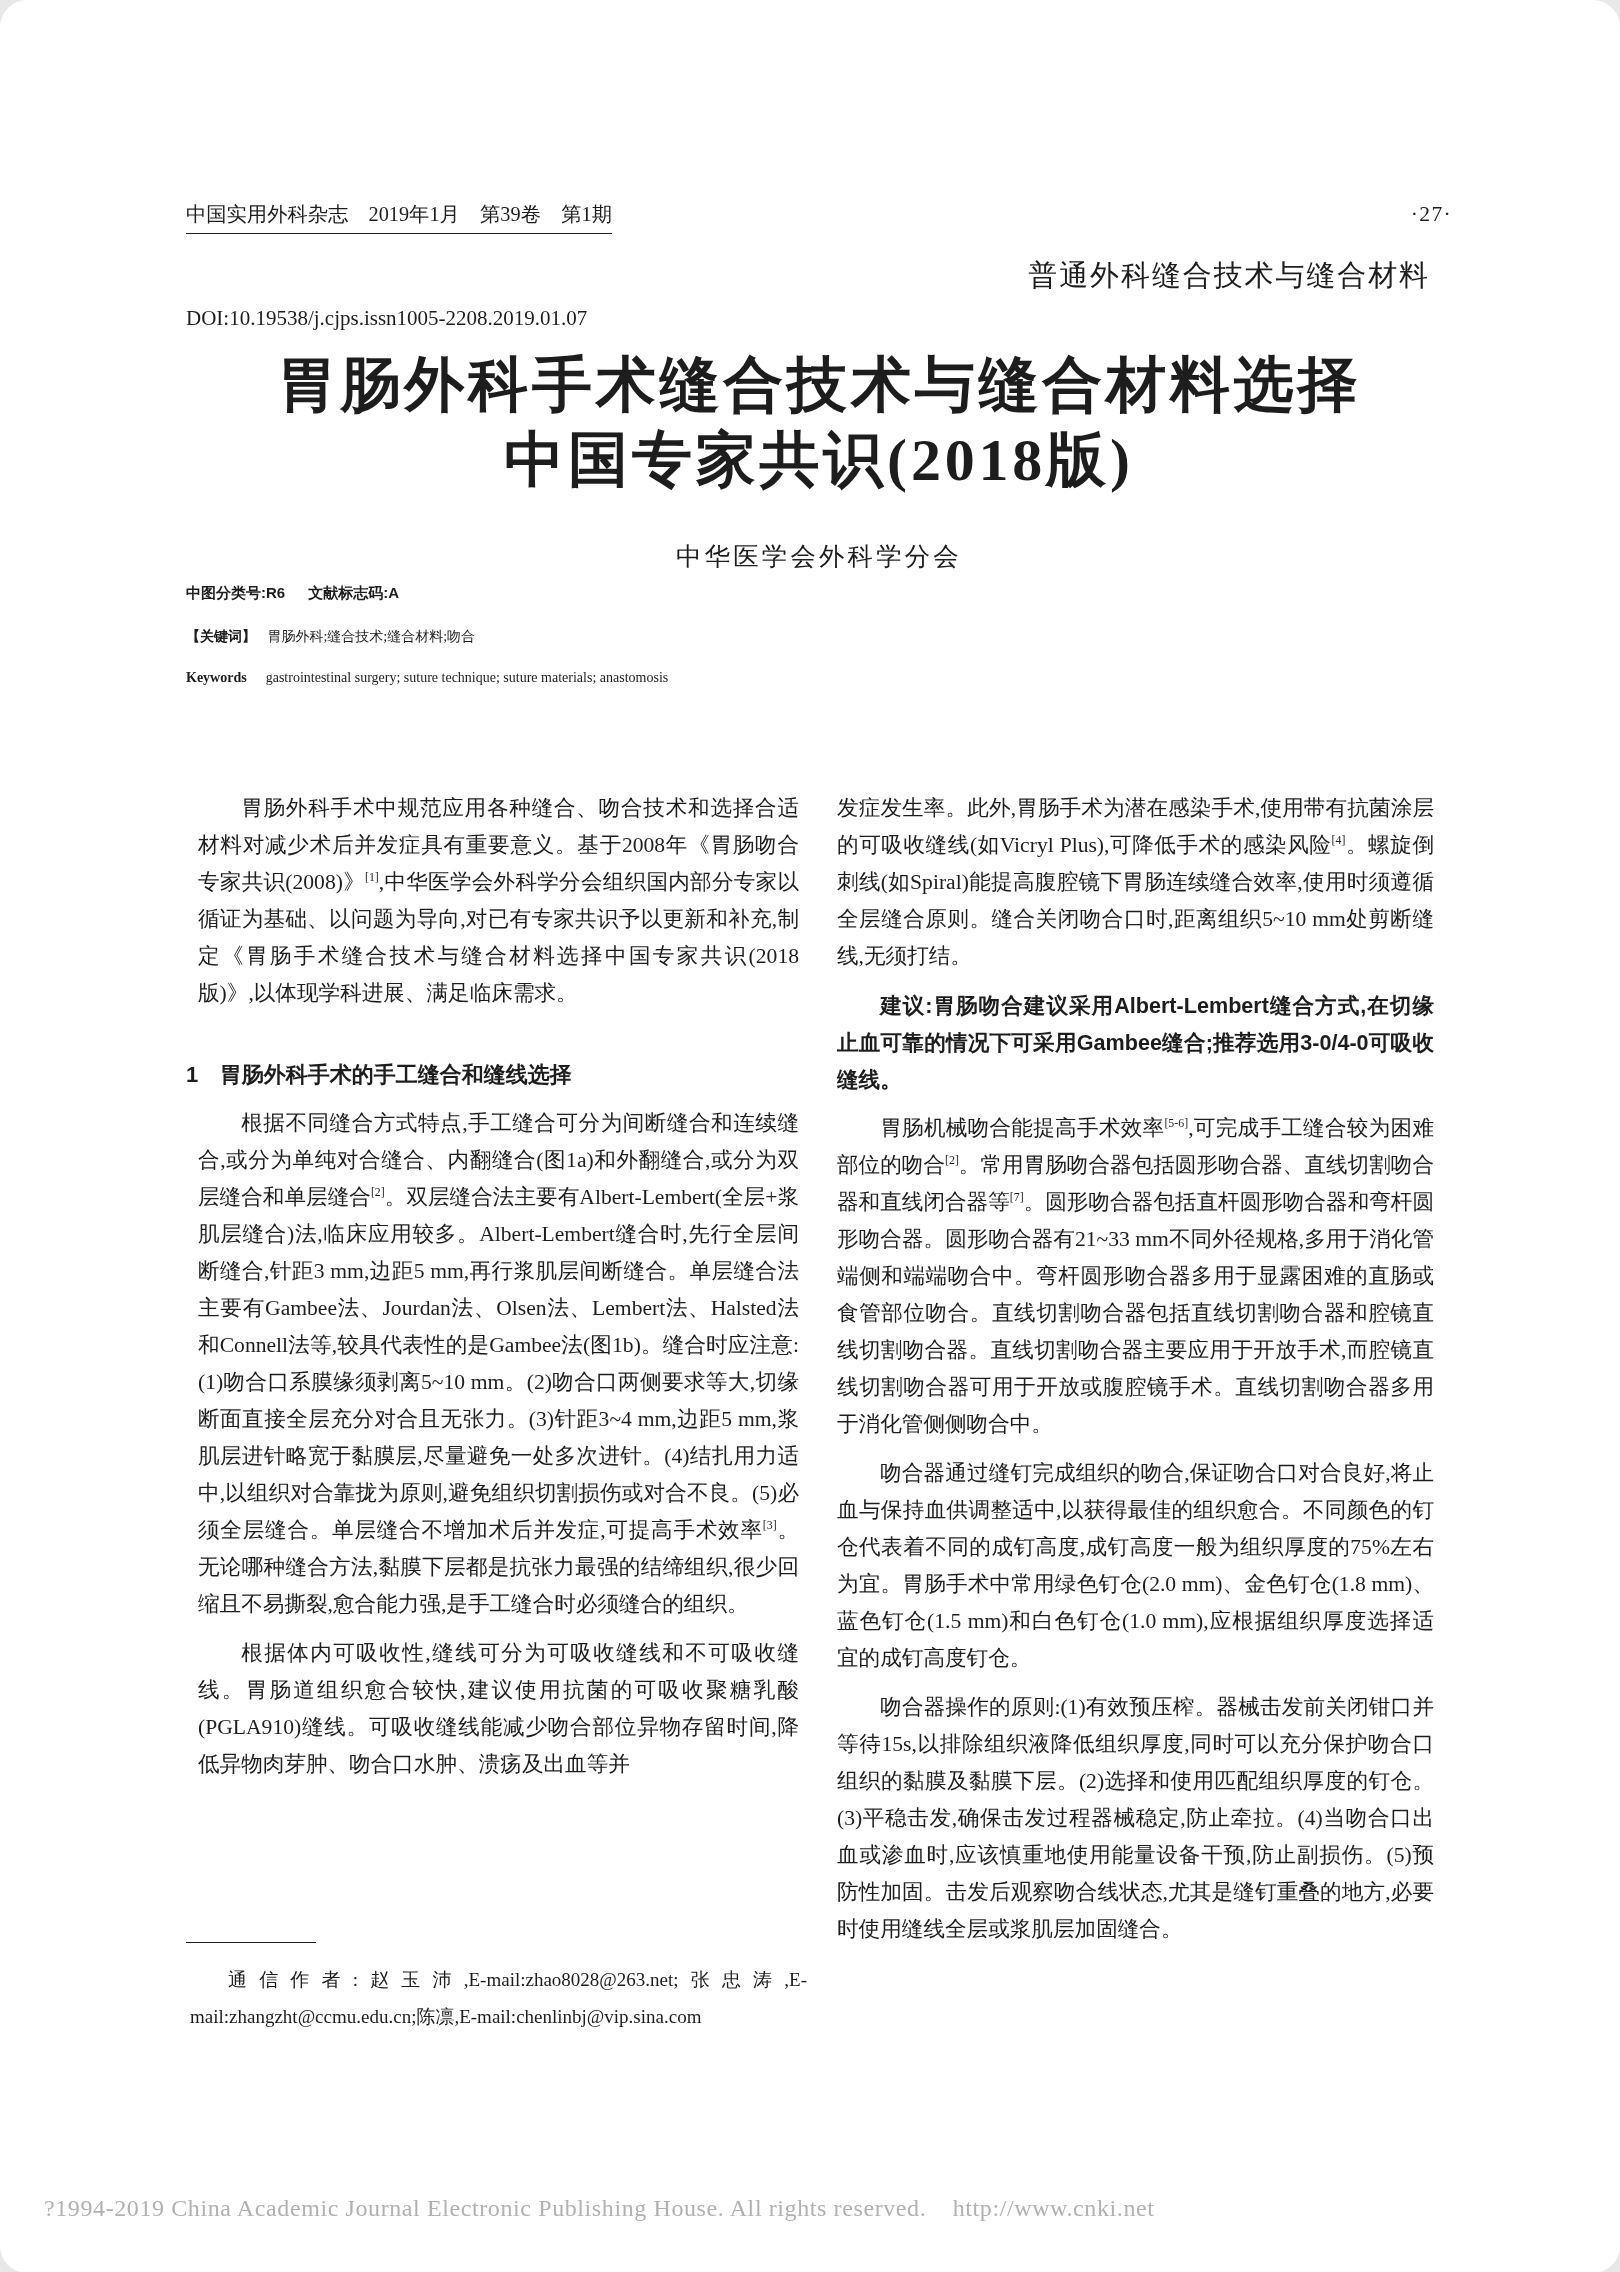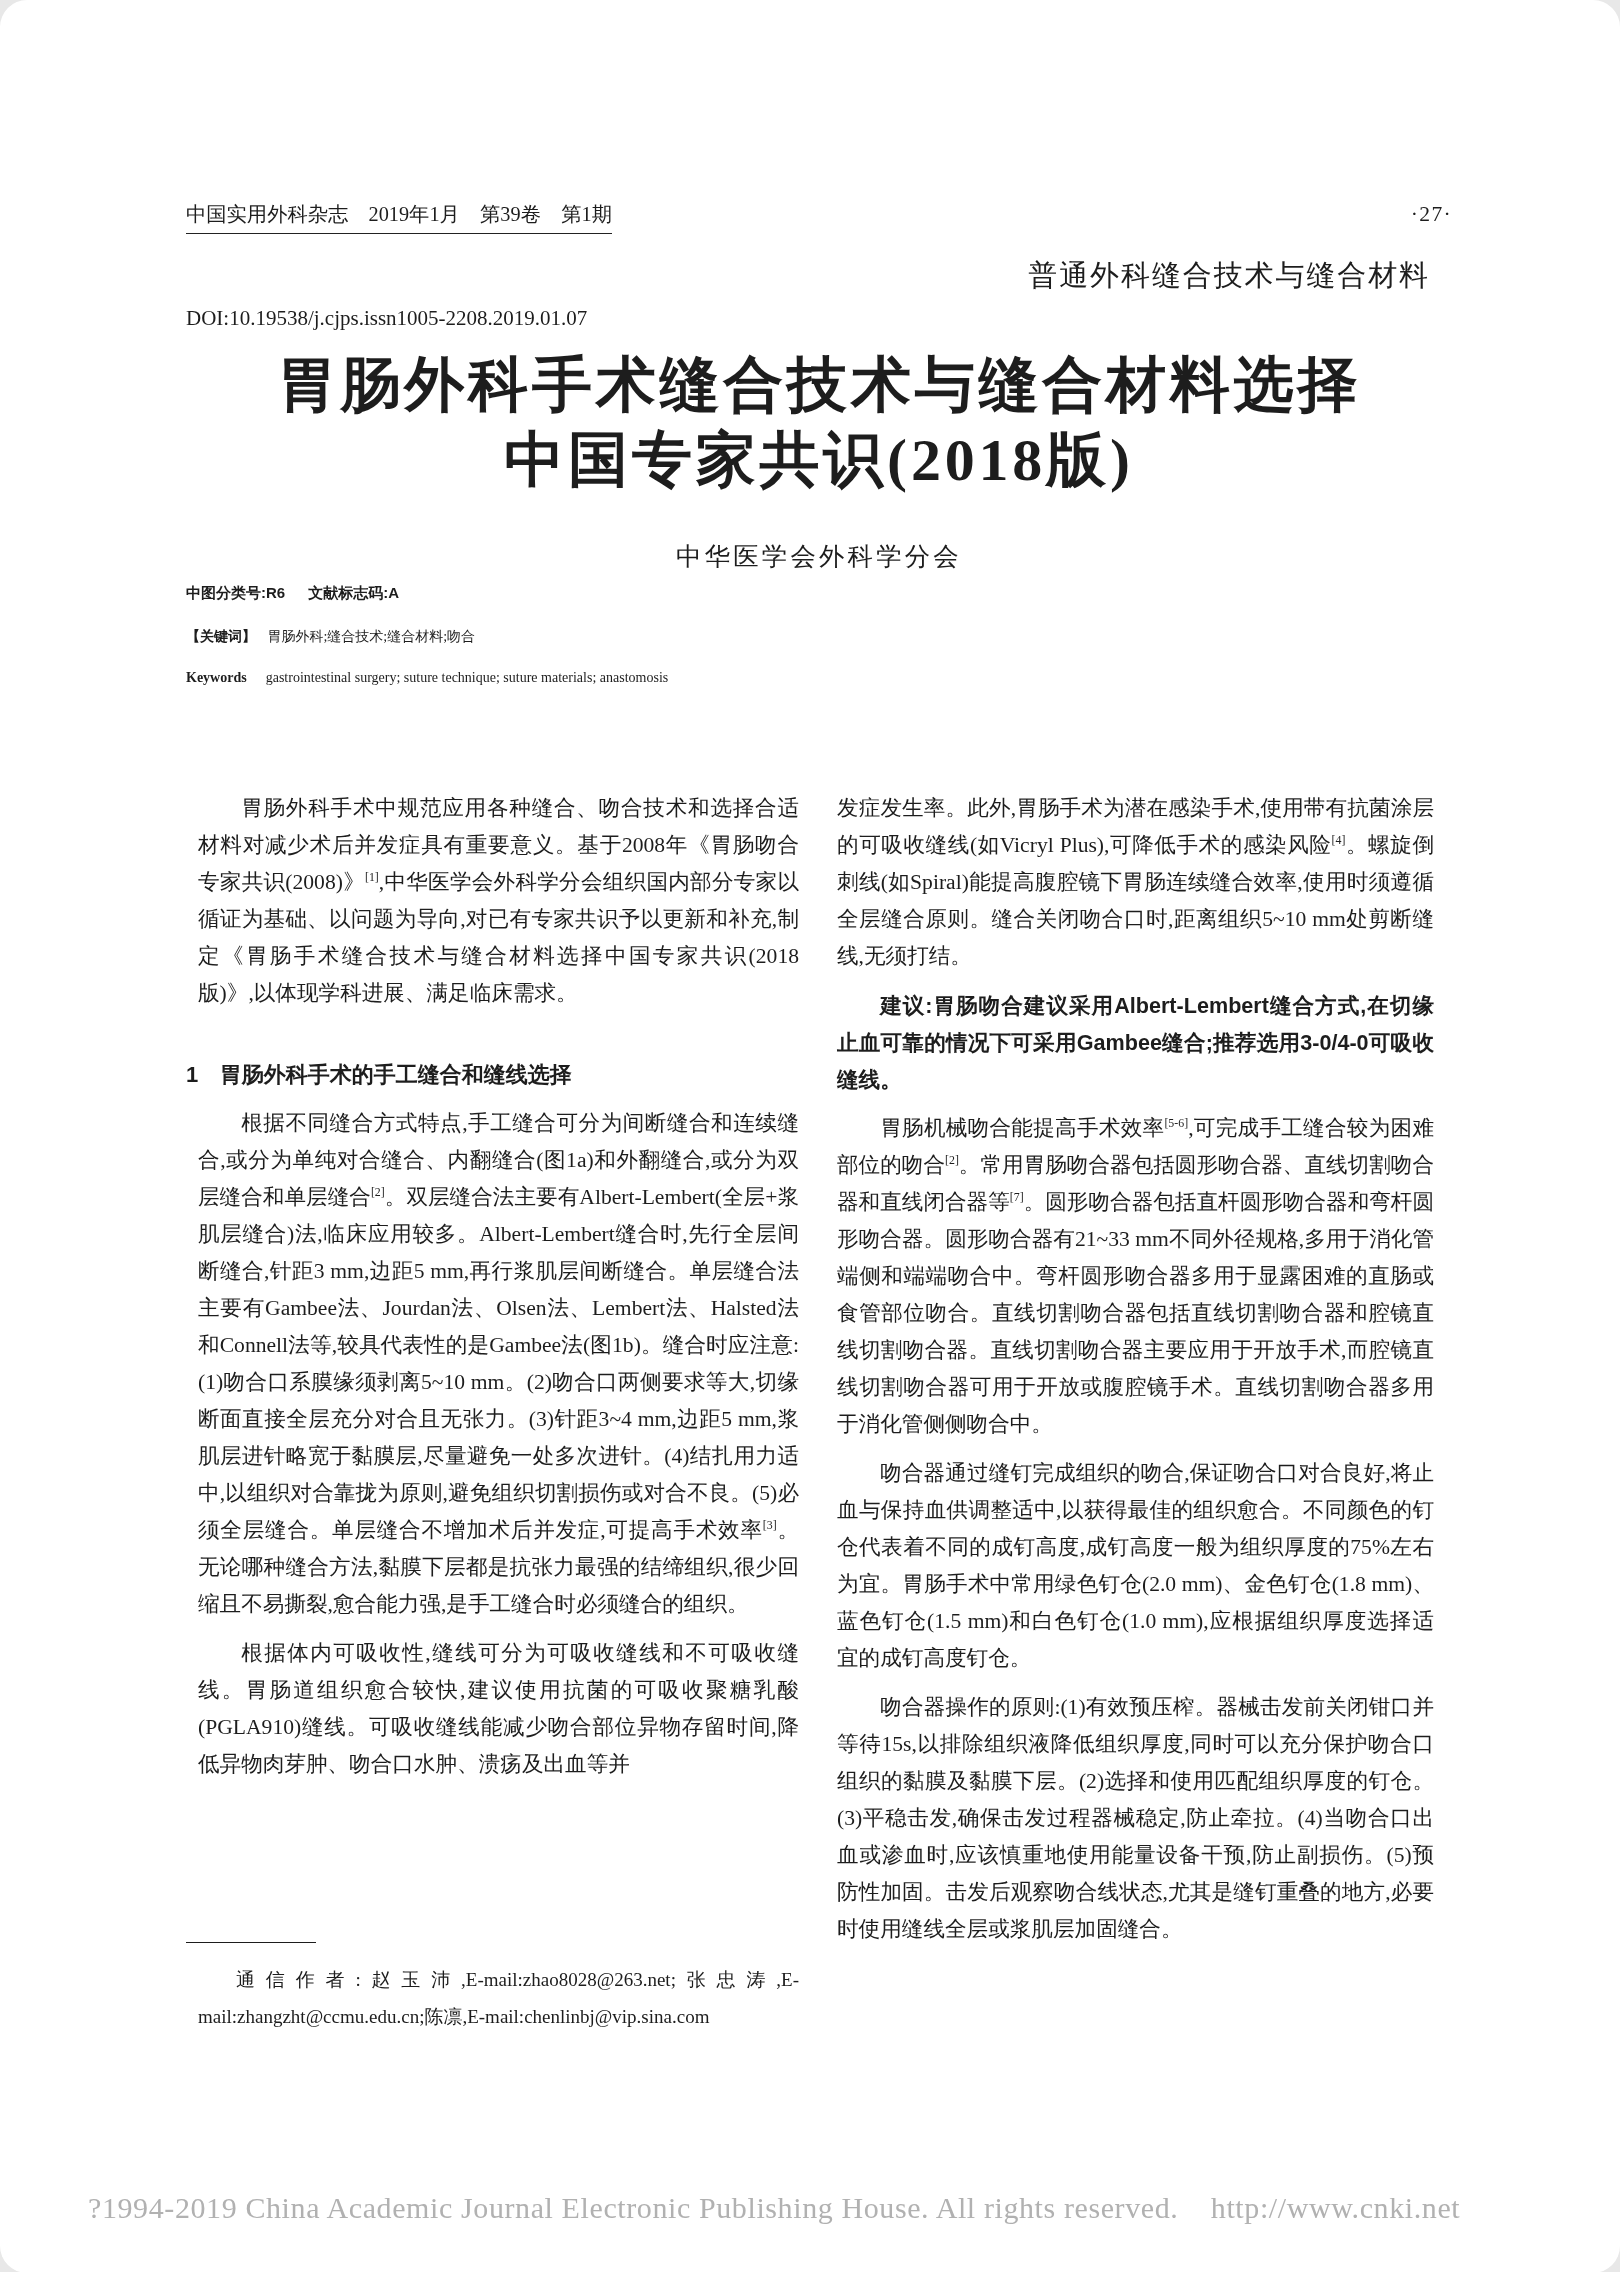--- a/index.html
+++ b/index.html
@@ -77,29 +77,28 @@
   .bold-para{
     font-family:"Liberation Sans","DejaVu Sans",sans-serif;
     font-weight:bold;
   }
   
   .footnote-block{position:absolute;top:1942px;left:186px;width:625px;}
   .footnote-divider{
     width:130px;height:0;border-top:1.9px solid #1d1d1d;margin-bottom:18px;
   }
   .footnote-text{
-    margin:12px;font-size:19px;line-height:37px;
+    margin:4px;font-size:19px;line-height:37px;
     text-align:justify;text-indent:2em;overflow-wrap:break-word;
   }
   
   .copyright-footer{
     position:absolute;top:2193px;left:44px;
-    font-size:30px;line-height:30.5px;letter-spacing:0.6px;
+    font-size:24px;line-height:30.5px;letter-spacing:0.6px;
     white-space:pre;
-    margin-left:44px;
   }
 </style>
 </head>
 <body>
 
 <div class="page" style="color: rgb(29, 29, 29);">
 
   <div class="header-row">
     <span class="journal-info">中国实用外科杂志　2019年1月　第39卷　第1期</span>
     <span class="page-number">·27·</span>

